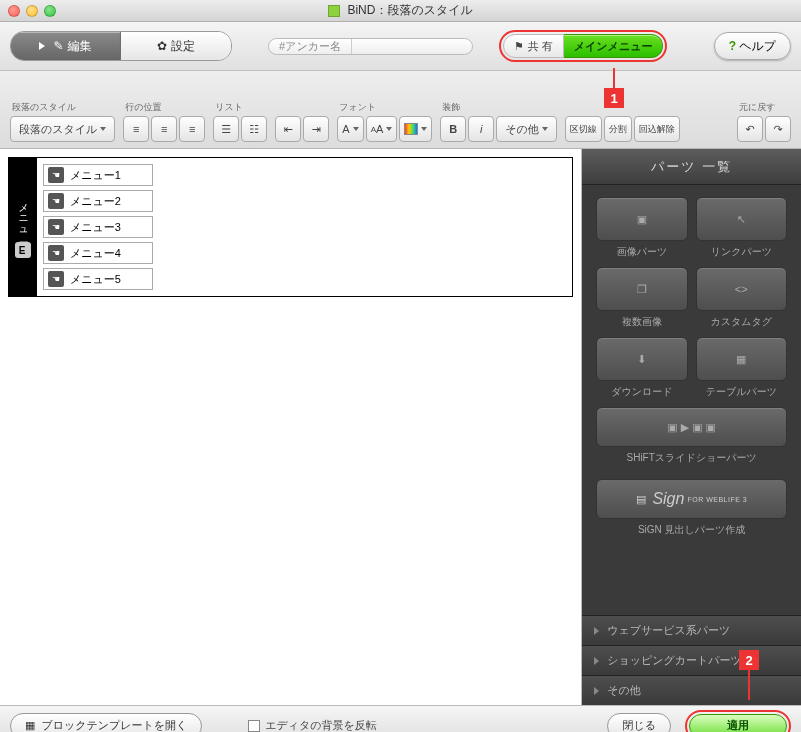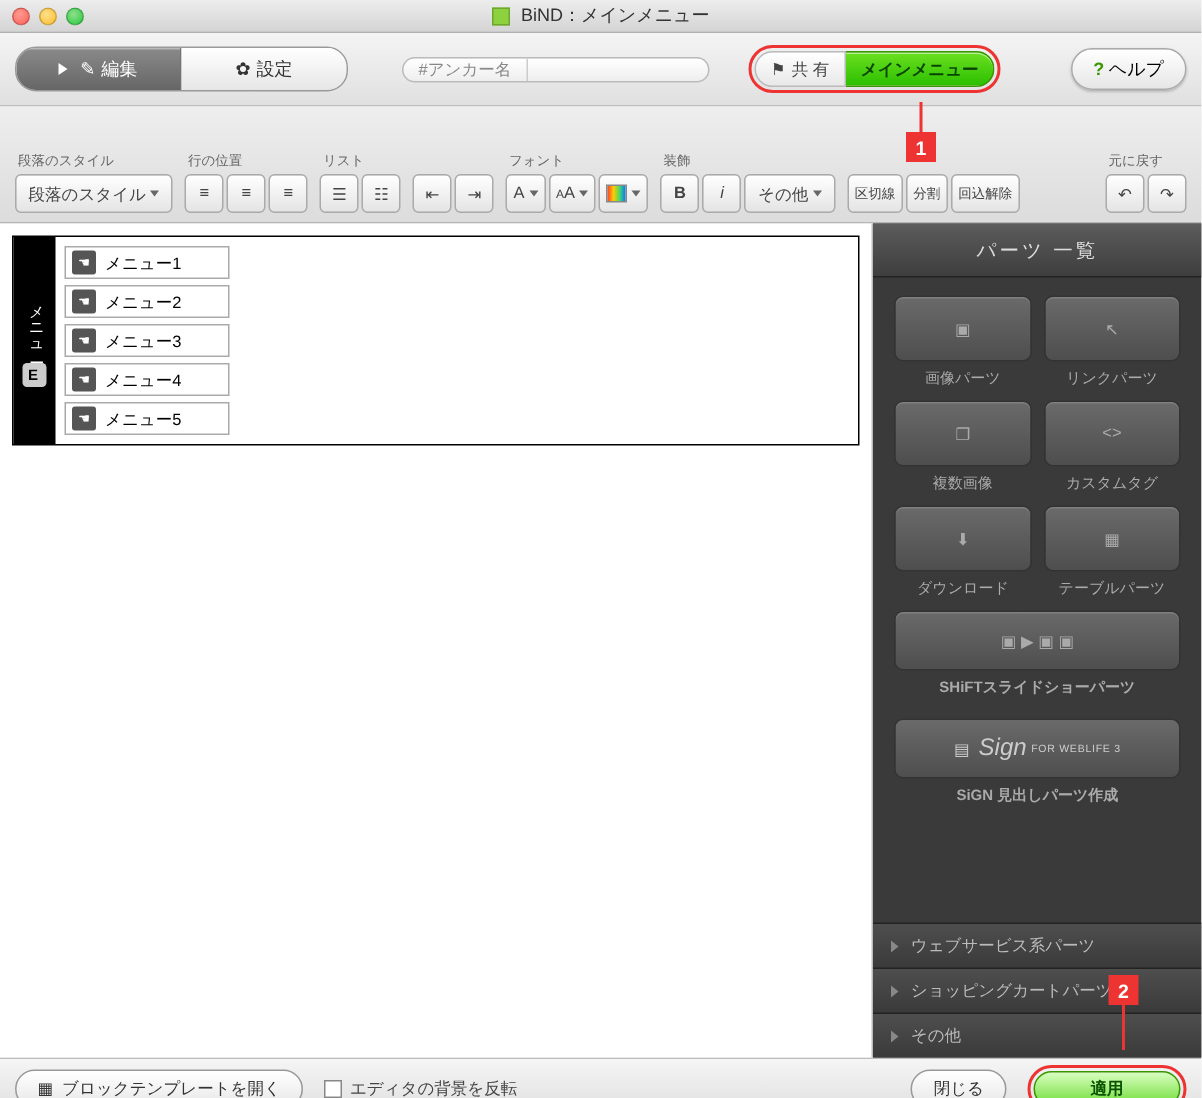--- a/index.html
+++ b/index.html
@@ -59,49 +59,49 @@
 .mi { display: flex; align-items: center; gap: 6px; height: 22px; border: 1px solid #aaa; width: 110px; margin-bottom: 4px; background: #fff; font-size: 11px; padding: 0 4px; }
 .mi .ic { width: 16px; height: 16px; background: #555; border-radius: 2px; display: flex; align-items: center; justify-content: center; color: #fff; font-size: 9px; }
 
 .side { width: 224px; background: #3a3a3a; display: flex; flex-direction: column; }
 .side-h { height: 36px; background: linear-gradient(#5c5c5c,#3e3e3e); color: #ddd; display: flex; align-items: center; justify-content: center; font-size: 13px; letter-spacing: 2px; border-bottom: 1px solid #222; }
 .parts-grid { display: grid; grid-template-columns: 1fr 1fr; gap: 8px 8px; padding: 12px 14px; }
 .pbtn { background: linear-gradient(#6a6a6a,#4e4e4e); border: 1px solid #333; border-radius: 6px; height: 44px; display: flex; align-items: center; justify-content: center; color: #bbb; cursor: pointer; box-shadow: inset 0 1px 0 rgba(255,255,255,.15); }
 .pbtn.full { grid-column: 1 / -1; height: 40px; }
 .pbtn svg, .pbtn .glyph { color: #aaa; }
 .plabel { text-align: center; color: #aaa; font-size: 10px; grid-column: auto; margin-top: -4px; }
-.plabel.full { grid-column: 1 / -1; font-weight: bold; }
+.plabel.full { grid-column: 1 / -1; }
 .sign-row { background: linear-gradient(#6a6a6a,#4e4e4e); border: 1px solid #333; border-radius: 6px; height: 40px; display: flex; align-items: center; justify-content: center; color: #ccc; margin: 2px 14px 4px; font-family: Arial; cursor: pointer; }
 .sign-row .s { font-style: italic; font-size: 16px; }
 .sign-row .sm { font-size: 7px; margin-left: 3px; letter-spacing: .5px; }
 .acc { height: 30px; background: linear-gradient(#4e4e4e,#3a3a3a); border-top: 1px solid #222; color: #bbb; display: flex; align-items: center; padding: 0 12px; gap: 8px; font-size: 11px; cursor: pointer; }
 .acc .ar { width: 0; height: 0; border-left: 5px solid #888; border-top: 4px solid transparent; border-bottom: 4px solid transparent; }
 
 .spacer-side { flex: 1; }
 
 .footer { height: 40px; background: linear-gradient(#f5f5f5,#dedede); border-top: 1px solid #bbb; display: flex; align-items: center; padding: 0 10px; gap: 14px; }
 .fbtn { height: 26px; border: 1px solid #999; border-radius: 13px; background: linear-gradient(#fff,#e6e6e6); padding: 0 14px; display: inline-flex; align-items: center; gap: 6px; font-size: 11px; color: #333; cursor: pointer; }
-.check { display: flex; align-items: center; gap: 5px; color: #444; }
+.check { display: flex; align-items: center; gap: 5px; color: #444; margin-left: 32px; }
 .check .box { width: 12px; height: 12px; border: 1px solid #888; background: #fff; }
 .footer .sp { flex: 1; }
 .apply-wrap { border: 2px solid #e33; border-radius: 16px; padding: 2px; }
 .apply { height: 24px; width: 98px; border-radius: 12px; border: 1px solid #3a9600; background: linear-gradient(#d9ffc0,#6edc36); color: #0a5200; font-weight: bold; display: flex; align-items: center; justify-content: center; cursor: pointer; }
 </style>
 </head>
 <body>
 
 <div class="titlebar">
   <div class="traffic">
     <div class="tl r"></div>
     <div class="tl y"></div>
     <div class="tl g"></div>
   </div>
   <div class="title">
     <span class="ticon"></span>
-    <span>BiND：メインメニュー</span>
+    <span>BiND：段落のスタイル</span>
   </div>
 </div>
 
 <div class="row1">
   <div class="seg">
     <div class="pill edit">
       <span class="play"></span>
       <span class="pen">✎</span>
       <span>編集</span>
     </div>

